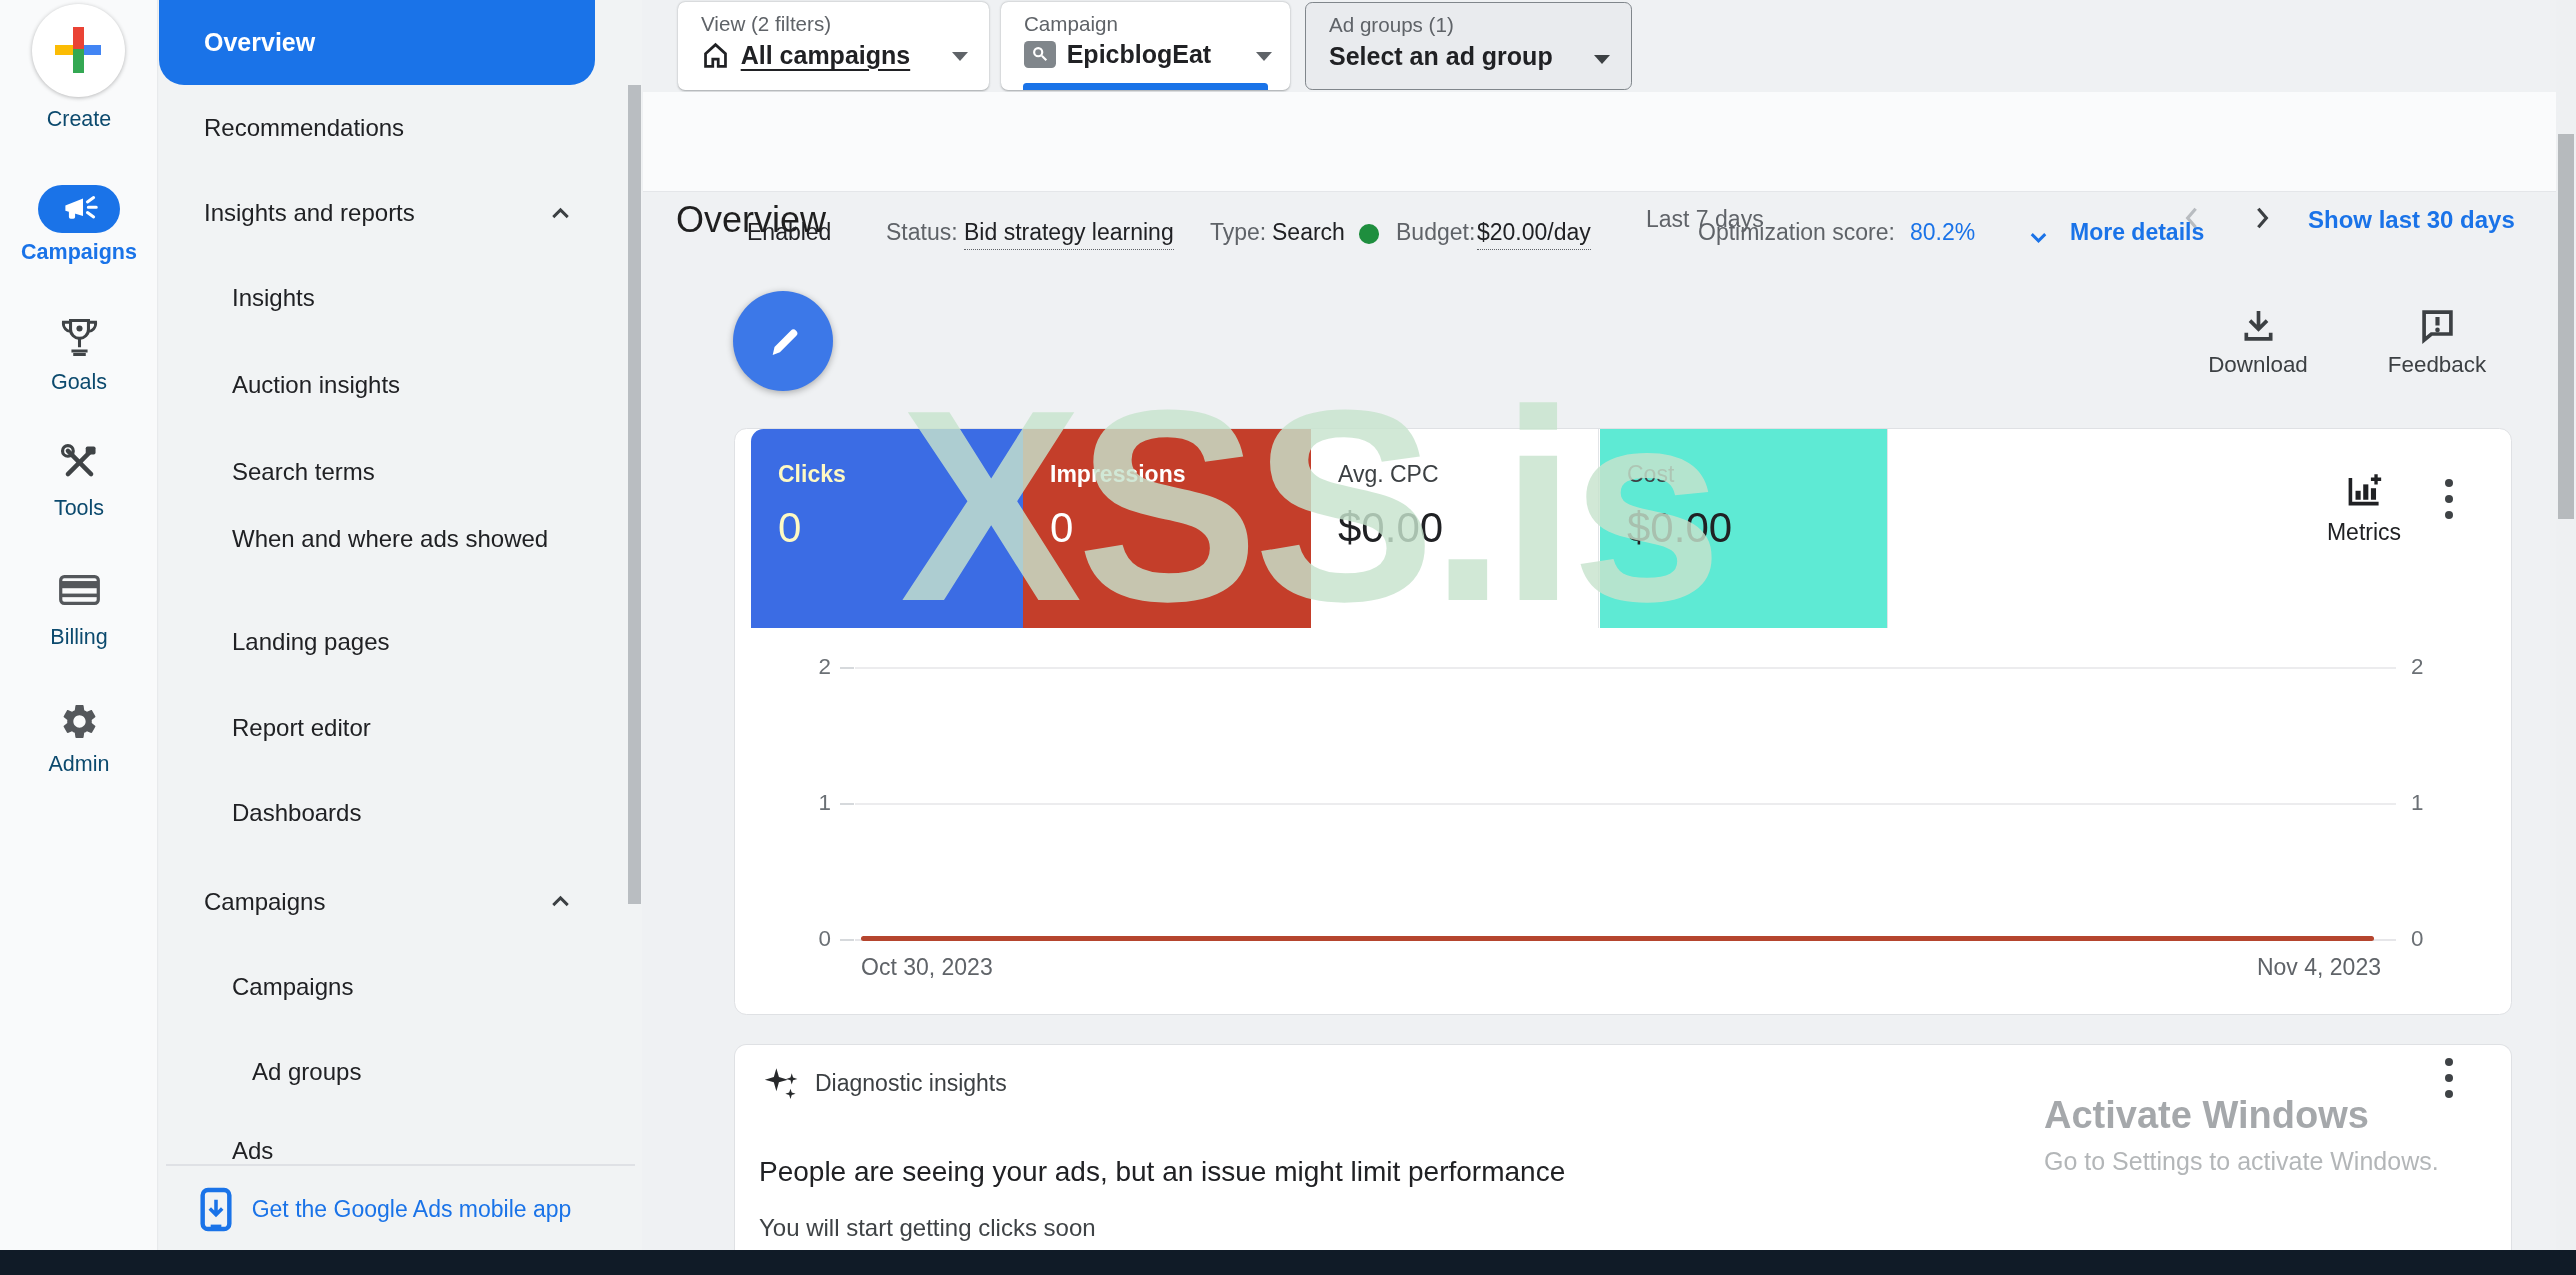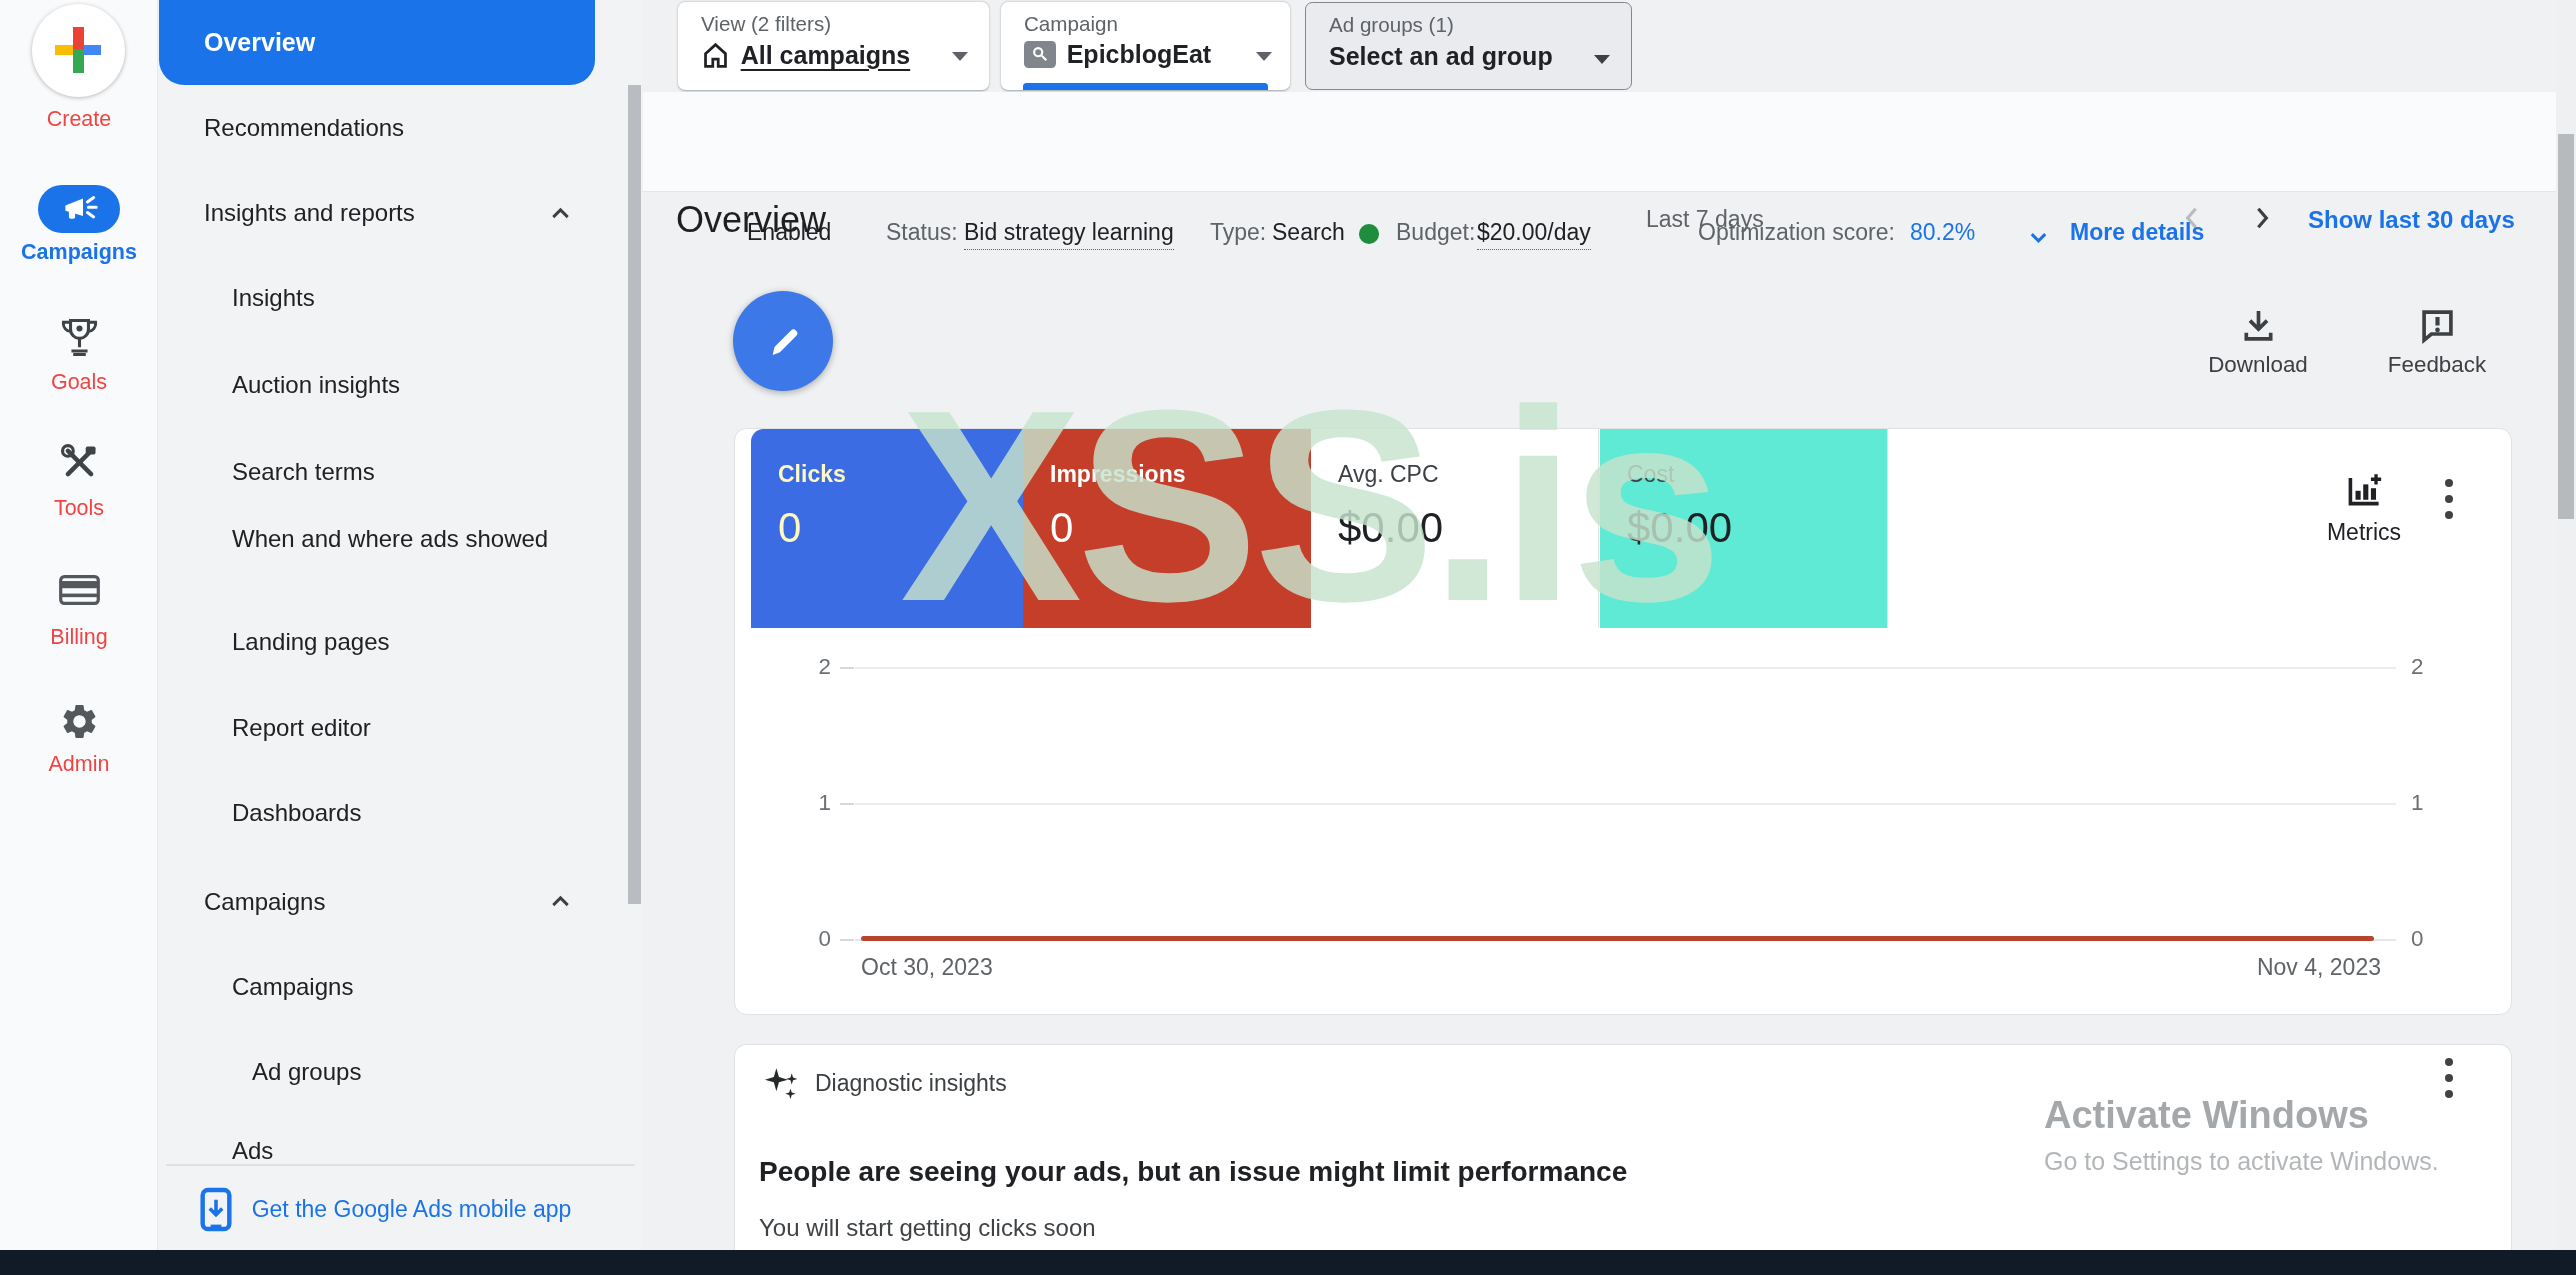--- a/index.html
+++ b/index.html
@@ -7,21 +7,21 @@
   #screen {
     position:relative; width:2576px; height:1275px; overflow:hidden;
     background:#eff1f3; font-family:"Liberation Sans", sans-serif;
     color:#202124; -webkit-font-smoothing:antialiased;
   }
   .abs { position:absolute; }
 
   
   #rail { left:0; top:0; width:158px; height:1250px; background:#f9fafb; border-right:1.8px solid #e8eaec; z-index:6; }
   .rail-item { position:absolute; left:0; width:158px; text-align:center; }
-  .rail-label { font-size:21.5px; color:#ef4444; }
+  .rail-label { font-size:21.5px; color:#0c4a6e; }
   .create-circle { position:absolute; left:32px; top:3.6px; width:93px; height:93px; background:#fff; border-radius:50%;
      box-shadow:0 0.9px 4.5px rgba(0,0,0,.28); display:flex; align-items:center; justify-content:center; }
   .gplus { position:relative; width:47px; height:47px; }
   .gplus i { position:absolute; display:block; }
   .gplus .arm-l { left:0; top:18px; width:24px; height:10.7px; background:#fbbc04; }
   .gplus .arm-r { left:22.4px; top:18px; width:24px; height:10.7px; background:#4285f4; }
   .gplus .arm-t { left:18px; top:0; width:10.7px; height:24px; background:#ea4335; }
   .gplus .arm-b { left:18px; top:22.4px; width:10.7px; height:24px; background:#34a853; }
   .camp-pill { position:absolute; left:38px; top:0; width:82px; height:48px; background:#1a73e8; border-radius:24px;
      display:flex; align-items:center; justify-content:center; }
@@ -99,21 +99,21 @@
   .tick { position:absolute; width:14.3px; height:1.8px; background:#d6d9dc; }
   .ylab { position:absolute; font-size:22.4px; color:#6b7075; width:43px; }
   .ylab-l { left:788px; text-align:right; }
   .ylab-r { left:2411px; text-align:left; }
   #redline { position:absolute; left:861px; top:936px; width:1513px; height:5.4px; background:#b5452e; border-radius:2.7px; z-index:2; }
   .xlab { position:absolute; top:954px; font-size:23px; color:#5f6368; }
 
   
   #diag-card { left:734px; top:1044px; width:1778px; height:207px; background:#fff; border:0.9px solid #dfe1e4; border-bottom:none; border-radius:12.5px 12.5px 0 0; }
   #diag-title { left:815px; top:1070px; font-size:23px; color:#3c4043; }
-  #diag-heading { left:759px; top:1156px; font-size:28px; font-weight:bold; color:#202124; }
+  #diag-heading { left:759px; top:1156px; font-size:28px; font-weight:normal; color:#202124; }
   #diag-sub { left:759px; top:1214px; font-size:24px; color:#3f4346; }
 
   
   #act-win1 { left:2044px; top:1094px; font-size:38px; color:rgba(118,123,127,.66); z-index:4;font-weight:bold; }
   #act-win2 { left:2044px; top:1147px; font-size:25px; color:rgba(128,133,137,.6); z-index:4; }
 
   
   #main-scroll-track { left:2556px; top:0; width:19.7px; height:1250px; background:#eef0f2; z-index:7; }
   #main-scroll-thumb { left:1.8px; top:134px; width:16px; height:385px; background:#b6babd; position:absolute; }
 

